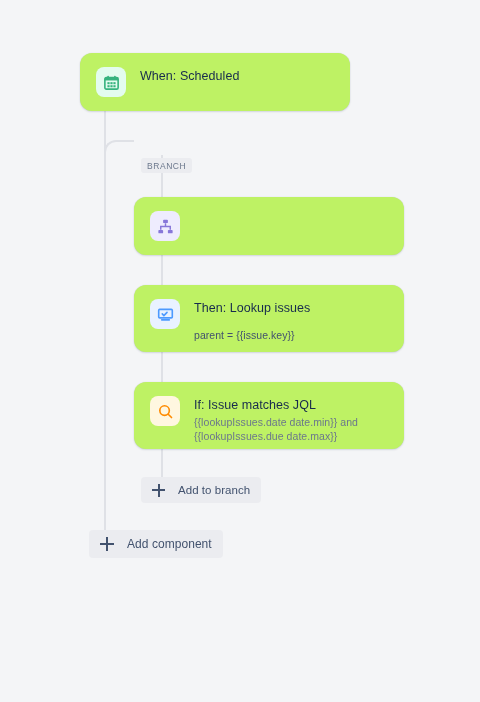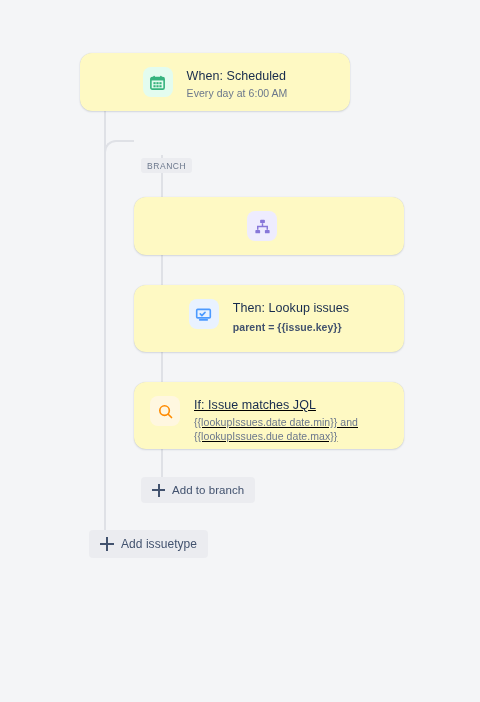--- a/index.html
+++ b/index.html
@@ -35,28 +35,27 @@
     height: 30px;
     border-left: 2px solid #dfe1e6;
     border-top: 2px solid #dfe1e6;
     border-top-left-radius: 12px;
     box-sizing: border-box;
   }
 
   
   .card {
     position: absolute;
-    background: #fef9c3;
+    background: #bef264;
     border-radius: 12px;
     box-shadow: 0 1px 2px rgba(9,30,66,0.13), 0 0 1px rgba(9,30,66,0.16);
     display: flex;
     align-items: flex-start;
     box-sizing: border-box;
     padding: 14px 16px;
-    justify-content: center;
   }
   .card-icon {
     width: 30px;
     height: 30px;
     border-radius: 8px;
     flex: 0 0 30px;
     display: flex;
     align-items: center;
     justify-content: center;
     margin-right: 14px;
@@ -73,22 +72,22 @@
   }
   .card-sub {
     font-size: 10.5px;
     color: #6b778c;
     line-height: 14px;
     margin-top: 2px;
     letter-spacing: 0.05px;
   }
   .card-sub.strong {
     color: #42526e;
-    font-weight: bold;
-    margin-top: 4px;
+    font-weight: normal;
+    margin-top: 12px;
   }
   .card-sub.mono-wrap {
     max-width: 205px;
   }
 
   
   .icon-green  { background: #e3fcef; }
   .icon-purple { background: #eeecfe; }
   .icon-blue   { background: #e9f2ff; }
   .icon-yellow { background: #fff7e0; }
@@ -108,21 +107,21 @@
 
   
   .add-btn {
     position: absolute;
     background: #ebecf0;
     border: none;
     border-radius: 4px;
     color: #42526e;
     display: flex;
     align-items: center;
-    gap: 7px;
+    gap: 13px;
     padding: 0 11px;
     height: 26px;
     font-family: "Liberation Sans", sans-serif;
     cursor: pointer;
   }
   .add-btn .plus {
     display: block;
     width: 13px;
     height: 13px;
     position: relative;
@@ -176,21 +175,20 @@
         <rect x="5.2" y="9.6" width="2.6" height="2.4" fill="#36b37e"></rect>
         <rect x="8.7" y="9.6" width="2.6" height="2.4" fill="#36b37e"></rect>
         <rect x="12.2" y="9.6" width="2.6" height="2.4" fill="#36b37e"></rect>
         <rect x="5.2" y="13.2" width="2.6" height="2.4" fill="#36b37e"></rect>
         <rect x="8.7" y="13.2" width="2.6" height="2.4" fill="#36b37e"></rect>
         <rect x="12.2" y="13.2" width="2.6" height="2.4" fill="#36b37e"></rect>
       </svg>
     </div>
     <div class="card-body">
       <div class="card-title">When: Scheduled</div>
-      <div class="card-sub">Every day at 6:00 AM</div>
     </div>
   </div>
 
   <div class="card" style="left:134px; top:197px; width:270px; height:58px;">
     <div class="card-icon icon-purple">
       <svg width="17" height="17" viewBox="0 0 20 20" aria-hidden="true">
         <rect x="7.2" y="2" width="5.6" height="4" rx="1" fill="#8777d9"></rect>
         <rect x="1.6" y="14" width="5.6" height="4" rx="1" fill="#8777d9"></rect>
         <rect x="12.8" y="14" width="5.6" height="4" rx="1" fill="#8777d9"></rect>
         <path d="M10 6.3v3.6M4.4 13.8v-3.9h11.2v3.9" fill="none" stroke="#8777d9" stroke-width="1.7"></path>
@@ -205,36 +203,36 @@
         <path d="M6.2 9.3l1.9 2 3.7-3.8" fill="none" stroke="#4c9aff" stroke-width="1.9" stroke-linecap="round" stroke-linejoin="round"></path>
         <rect x="4.6" y="15.4" width="10.8" height="1.9" rx="0.9" fill="#4c9aff"></rect>
       </svg>
     </div>
     <div class="card-body">
       <div class="card-title">Then: Lookup issues</div>
       <div class="card-sub strong">parent = {{issue.key}}</div>
     </div>
   </div>
 
-  <div class="card" style="left:134px; top:382px; width:270px; height:67px;text-decoration:underline;">
+  <div class="card" style="left:134px; top:382px; width:270px; height:67px;">
     <div class="card-icon icon-yellow">
       <svg width="17" height="17" viewBox="0 0 20 20" aria-hidden="true">
         <circle cx="8.9" cy="8.9" r="5.6" fill="none" stroke="#ff8b00" stroke-width="1.9"></circle>
         <path d="M13.2 13.2l3.9 3.9" fill="none" stroke="#ff8b00" stroke-width="1.9" stroke-linecap="round"></path>
       </svg>
     </div>
     <div class="card-body">
       <div class="card-title">If: Issue matches JQL</div>
       <div class="card-sub mono-wrap">{{lookupIssues.date date.min}} and {{lookupIssues.due date.max}}</div>
     </div>
   </div>
 
   <button class="add-btn" style="left:141px; top:477px;">
     <span class="plus"></span>
     <span class="label">Add to branch</span>
   </button>
 
   <button class="add-btn large" style="left:89px; top:530px;">
     <span class="plus"></span>
-    <span class="label">Add issuetype</span>
+    <span class="label">Add component</span>
   </button>
 
 </div>
 
 </body></html>

